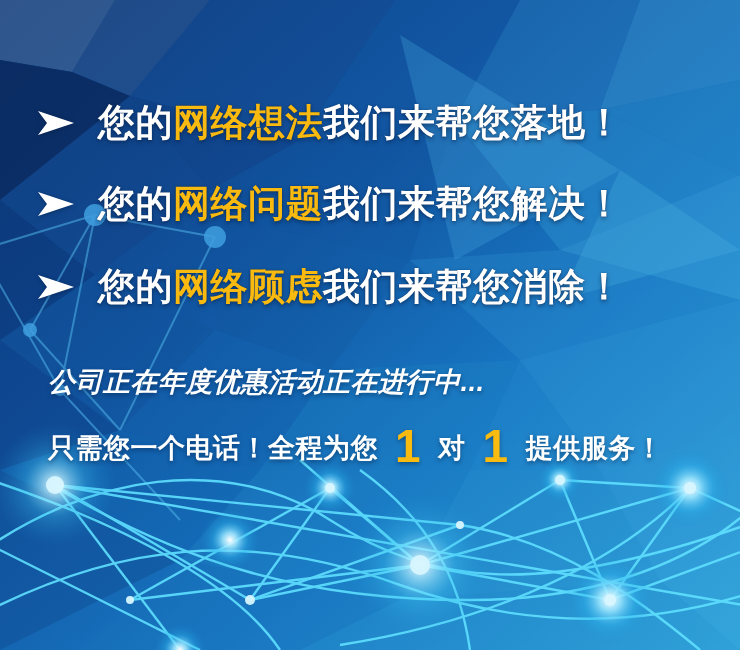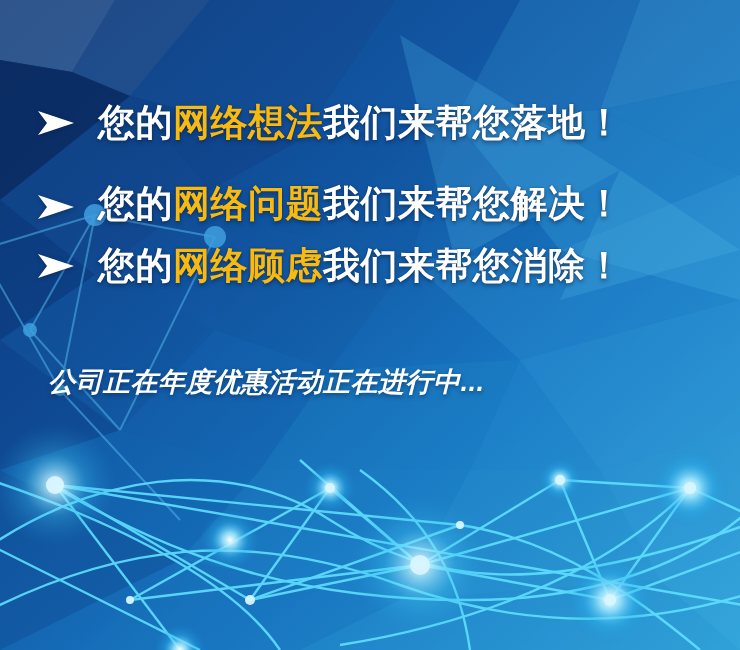--- a/index.html
+++ b/index.html
@@ -31,22 +31,22 @@
   }
 
   .bullet-line {
     position: absolute;
     left: 36px;
     display: flex;
     align-items: center;
     white-space: nowrap;
   }
   .bullet-line.l1 { top: 104px; }
-  .bullet-line.l2 { top: 185px; align-items: flex-end; }
-  .bullet-line.l3 { top: 247px; }
+  .bullet-line.l2 { top: 185px; }
+  .bullet-line.l3 { top: 268px; }
 
   .arrow-ico {
     width: 40px;
     height: 30px;
     flex: 0 0 40px;
     margin-right: 22px;
     filter: drop-shadow(0 1px 2px rgba(3,25,60,.55));
   }
 
   .headline {
@@ -239,15 +239,18 @@
       <svg class="arrow-ico" viewBox="0 0 40 30">
         <path d="M2,3 L38,15 L2,27 L11,15 Z" fill="#ffffff"></path>
       </svg>
       <div class="headline">
         <span>您的</span><span class="gold">网络顾虑</span><span>我们来帮您消除！</span>
       </div>
     </div>
 
     <div class="subline s1">公司正在年度优惠活动正在进行中...</div>
 
+    <div class="subline s2">
+      <span>只需您一个电话！全程为您</span><span class="sp"></span><span class="big-one">1</span><span class="sp"></span><span>对</span><span class="sp"></span><span class="big-one">1</span><span class="sp"></span><span>提供服务！</span>
+    </div>
 
   </div>
 </div>
 
 </body></html>

